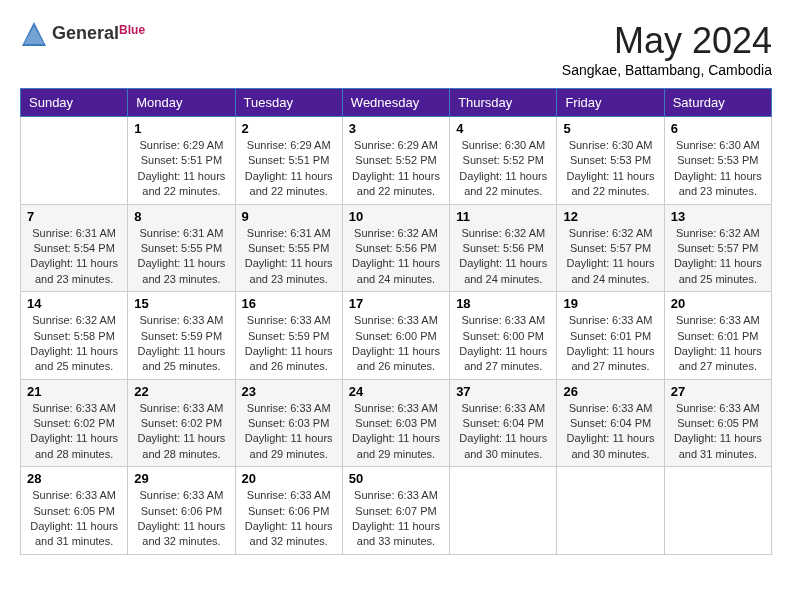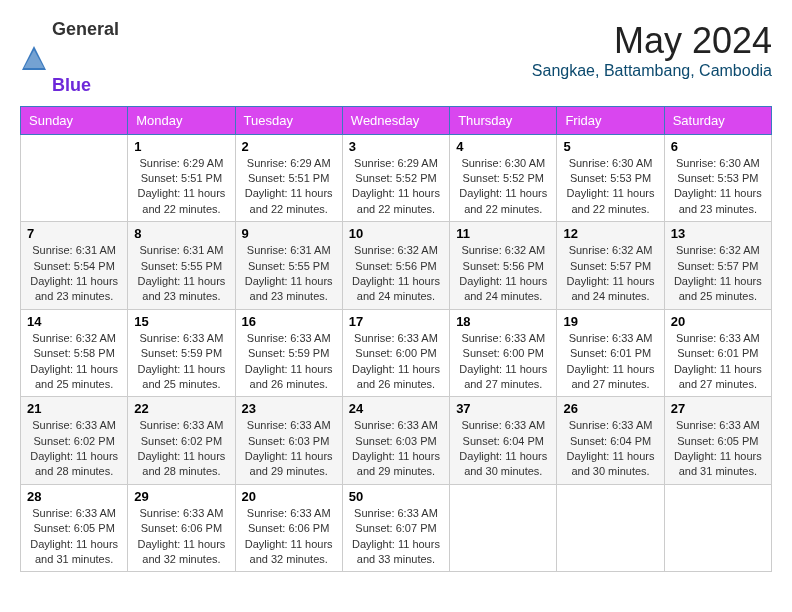--- a/index.html
+++ b/index.html
@@ -15,58 +15,57 @@
       justify-content: space-between;
       align-items: flex-start;
       margin-bottom: 10px;
     }
     .logo {
       display: flex;
       align-items: center;
     }
     .logo-text {
       display: flex;
-      flex-direction: column;
+      flex-direction: row;
       line-height: 1.1;
-      gap: 36px;
     }
     .logo-general {
       font-size: 18px;
       font-weight: bold;
       color: #333;
     }
     .logo-blue {
-      font-size: 18px;
+      font-size: 12px;
       font-weight: bold;
-      color: #6d28d9;
+      color: #be185d;
     }
     .logo-icon {
       width: 28px;
       height: 28px;
       margin-right: 4px;
     }
     .title-section {
       text-align: right;
     }
     .month-year {
       font-size: 36px;
       font-weight: normal;
       color: #222;
     }
     .location {
-      font-size: 16px;
-      color: #0c4a6e;
+      font-size: 14px;
+      color: #000000;
     }
     .calendar {
       width: 100%;
       border-collapse: collapse;
       font-size: 11px;
     }
     .calendar th {
-      background-color: #d946ef;
+      background-color: #4c1d95;
       color: #fff;
       text-align: left;
       padding: 6px 8px;
       font-size: 13px;
       font-weight: normal;
       border: 1px solid #3a7abf;
     }
     .calendar td {
       border: 1px solid #ccc;
       vertical-align: top;

